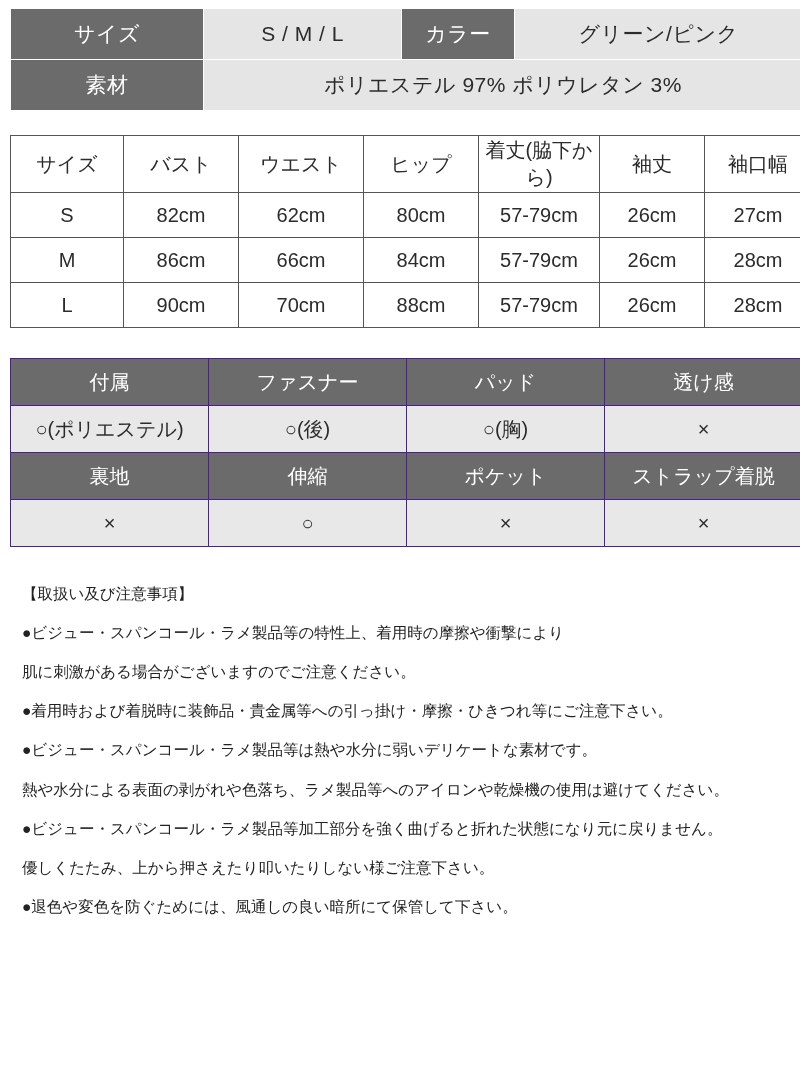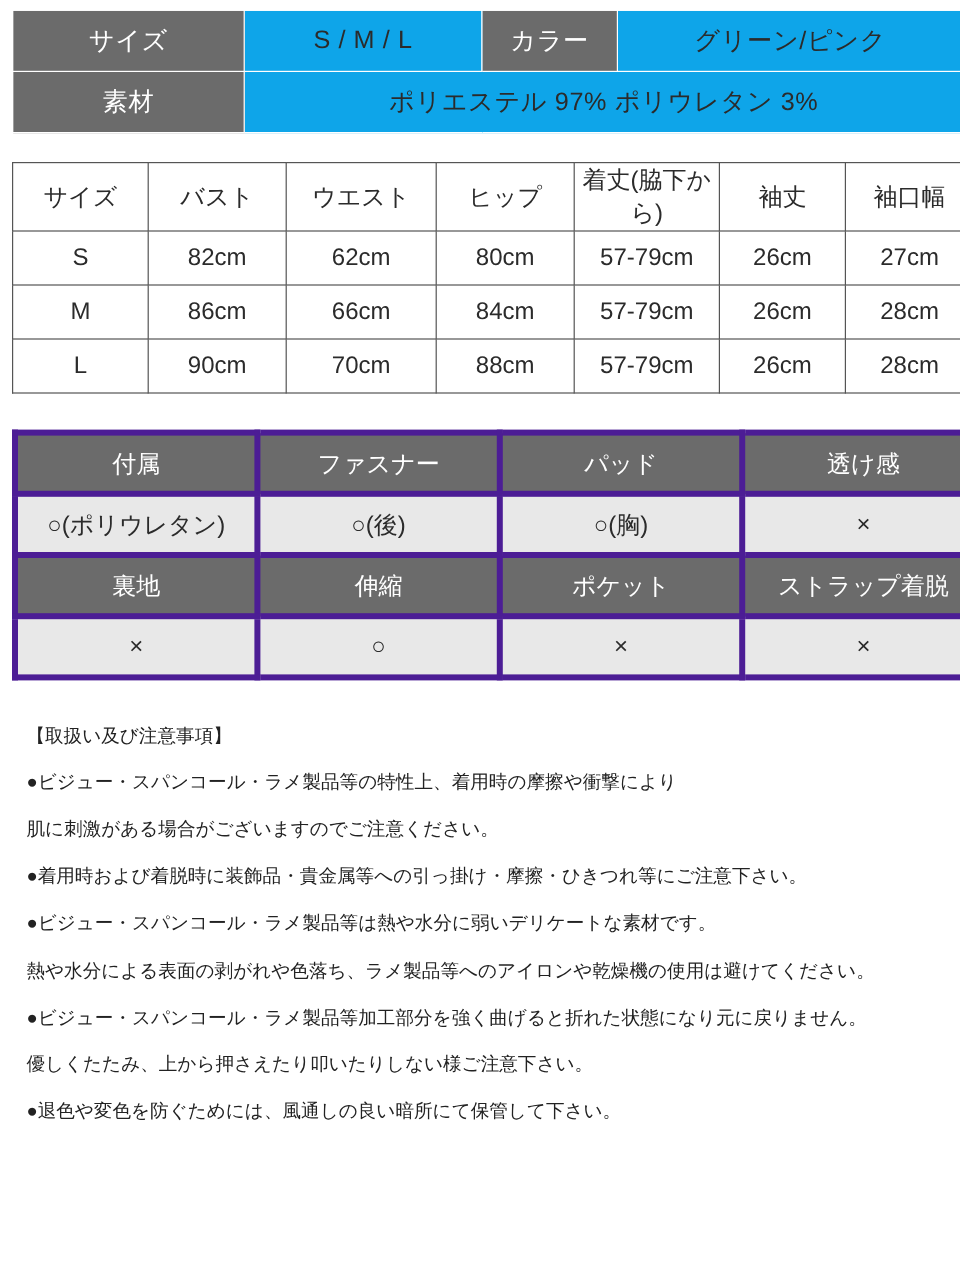--- a/index.html
+++ b/index.html
@@ -37,21 +37,21 @@
     vertical-align: middle;
     font-size: 21px;
     letter-spacing: 0.5px;
   }
   .spec-table td.hd {
     background: #6b6b6b;
     color: #ffffff;
     font-weight: normal;
   }
   .spec-table td.val {
-    background: #0ea5e9;
+    background: #e5e5e5;
     color: #2b2b2b;
   }
   .gap-24 { height: 24px; }
   .gap-30 { height: 30px; }
 
   
   .size-table td {
     border: 1px solid #555555;
     height: 42px;
     text-align: center;
@@ -62,21 +62,21 @@
   .size-table tr.head td {
     font-size: 20px;
     height: 40px;
   }
   .size-table td.small {
     font-size: 16px;
   }
 
   
   .feat-table td {
-    border: 5px solid #4c1d95;
+    border: 1px solid #4c1d95;
     height: 44px;
     text-align: center;
     vertical-align: middle;
     font-size: 20px;
   }
   .feat-table td.hd {
     background: #6b6b6b;
     color: #ffffff;
   }
   .feat-table td.val {
@@ -161,21 +161,21 @@
 
   <table class="feat-table">
     <tbody>
         <tr>
       <td class="hd" style="width:195px">付属</td>
       <td class="hd" style="width:195px">ファスナー</td>
       <td class="hd" style="width:195px">パッド</td>
       <td class="hd" style="width:195px">透け感</td>
     </tr>
     <tr>
-      <td class="val">○(ポリウレタン)</td>
+      <td class="val">○(ポリエステル)</td>
       <td class="val">○(後)</td>
       <td class="val">○(胸)</td>
       <td class="val">×</td>
     </tr>
     <tr>
       <td class="hd">裏地</td>
       <td class="hd">伸縮</td>
       <td class="hd">ポケット</td>
       <td class="hd">ストラップ着脱</td>
     </tr>

